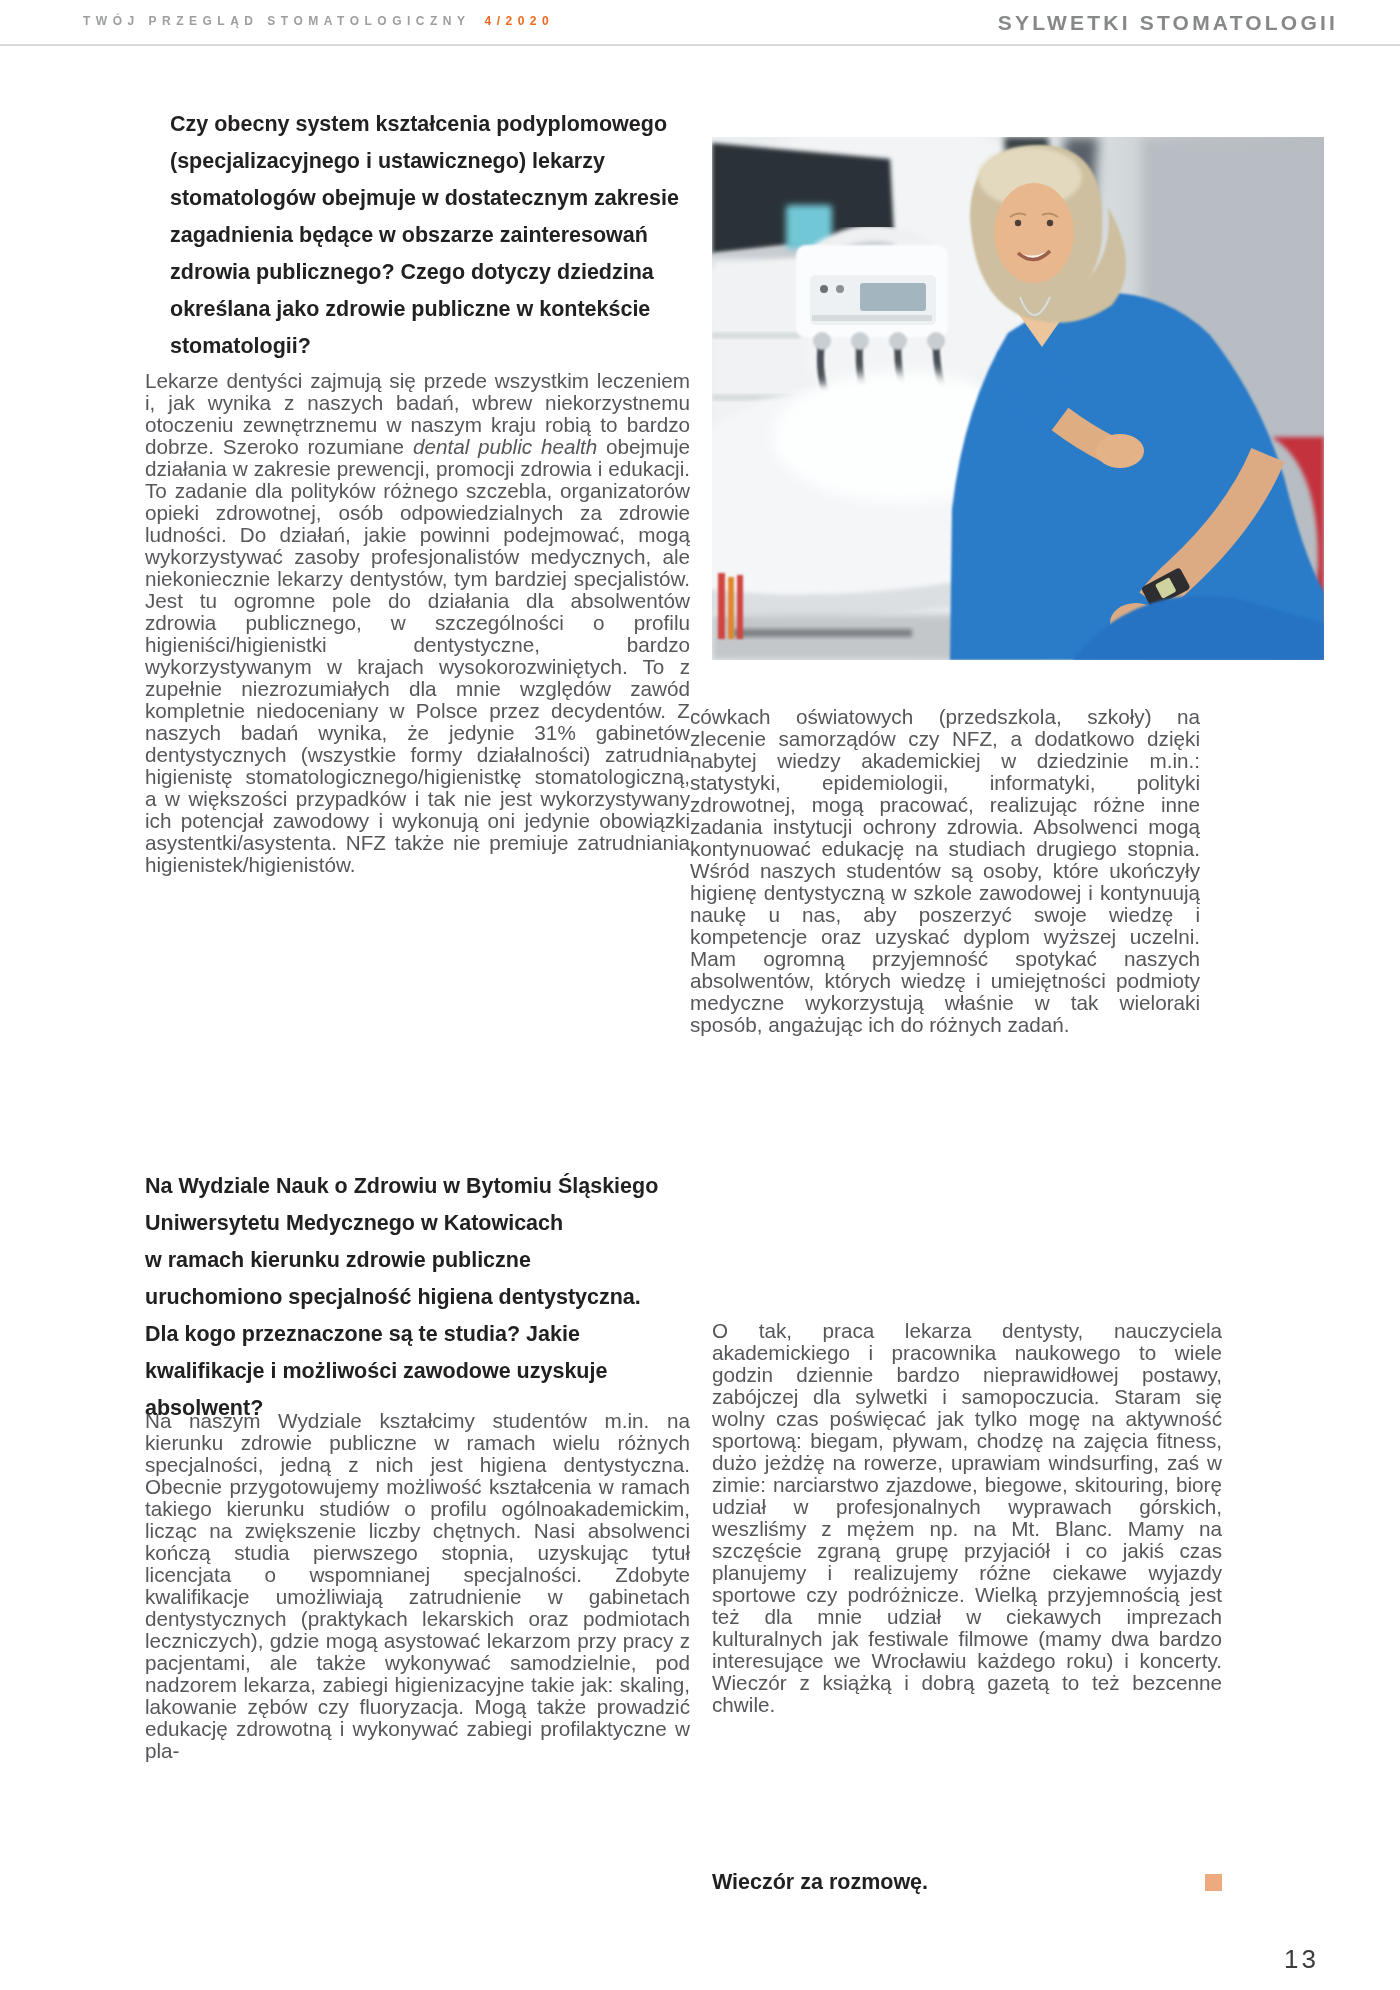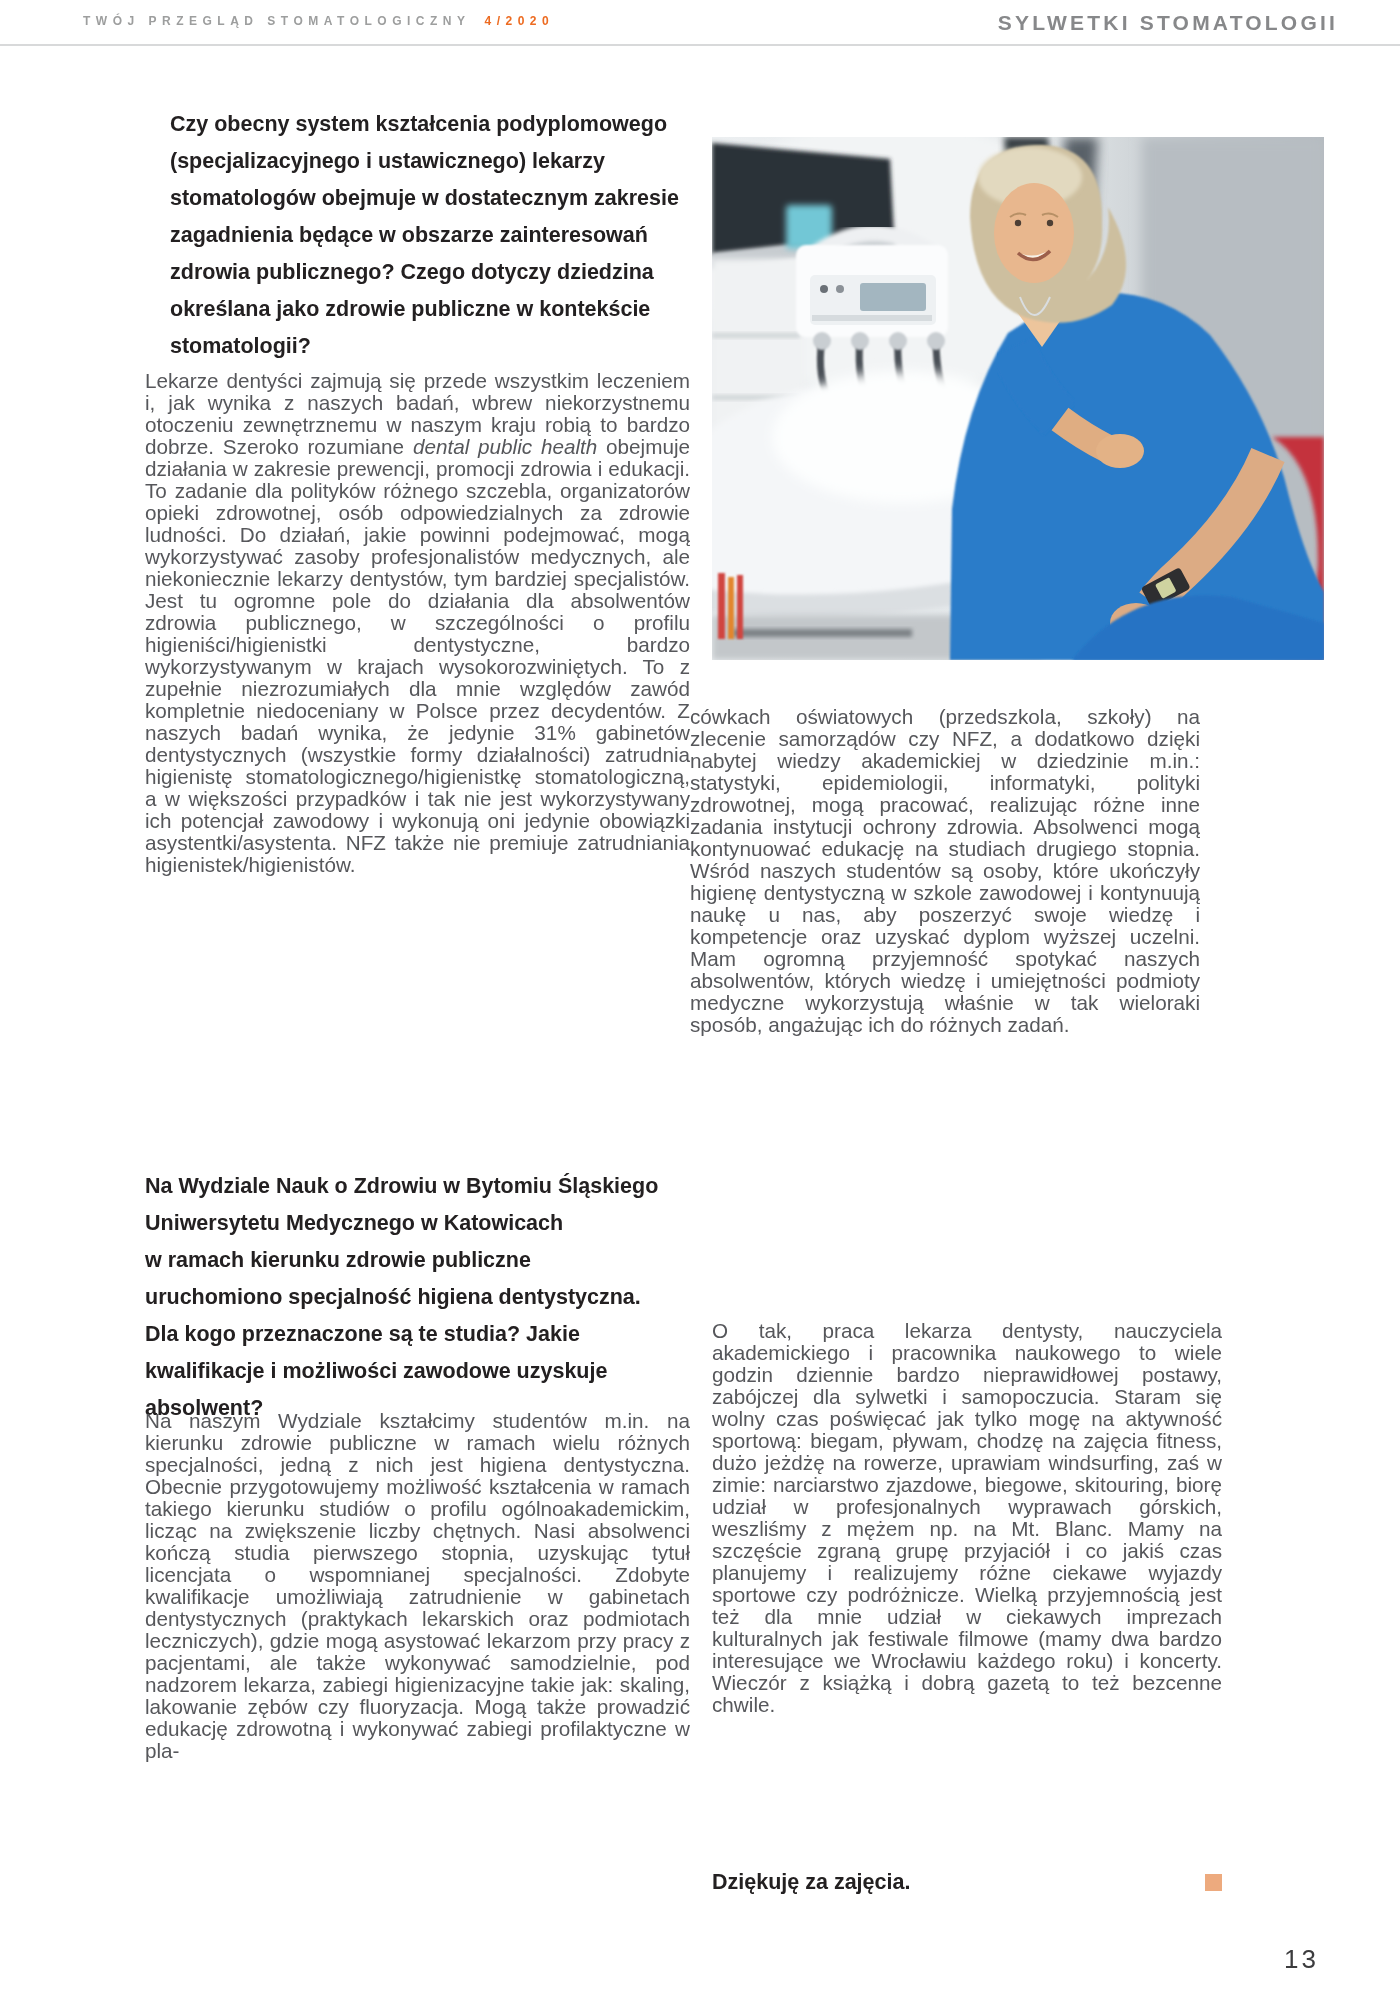--- a/index.html
+++ b/index.html
@@ -203,18 +203,18 @@
 
         <path d="M360,523 Q420,448 520,460 L612,486 L612,523 Z" fill="#2573c4" filter="url(#b1)"></path>
       </g>
     </svg>
   </figure>
 
   <p class="body" id="a2c">cówkach oświatowych (przedszkola, szkoły) na zlecenie samorządów czy NFZ, a dodatkowo dzięki nabytej wiedzy akademickiej w dziedzinie m.in.: statystyki, epidemiologii, informatyki, polityki zdrowotnej, mogą pracować, realizując różne inne zadania instytucji ochrony zdrowia. Absolwenci mogą kontynuować edukację na studiach drugiego stopnia. Wśród naszych studentów są osoby, które ukończyły higienę dentystyczną w szkole zawodowej i kontynuują naukę u nas, aby poszerzyć swoje wiedzę i kompetencje oraz uzyskać dyplom wyższej uczelni. Mam ogromną przyjemność spotykać naszych absolwentów, których wiedzę i umiejętności podmioty medyczne wykorzystują właśnie w tak wieloraki sposób, angażując ich do różnych zadań.</p>
   <p class="body" id="a3">O tak, praca lekarza dentysty, nauczyciela akademickiego i pracownika naukowego to wiele godzin dziennie bardzo nieprawidłowej postawy, zabójczej dla sylwetki i samopoczucia. Staram się wolny czas poświęcać jak tylko mogę na aktywność sportową: biegam, pływam, chodzę na zajęcia fitness, dużo jeżdżę na rowerze, uprawiam windsurfing, zaś w zimie: narciarstwo zjazdowe, biegowe, skitouring, biorę udział w profesjonalnych wyprawach górskich, weszliśmy z mężem np. na Mt. Blanc. Mamy na szczęście zgraną grupę przyjaciół i co jakiś czas planujemy i realizujemy różne ciekawe wyjazdy sportowe czy podróżnicze. Wielką przyjemnością jest też dla mnie udział w ciekawych imprezach kulturalnych jak festiwale filmowe (mamy dwa bardzo interesujące we Wrocławiu każdego roku) i koncerty. Wieczór z książką i dobrą gazetą to też bezcenne chwile.</p>
 
   <div class="closing">
-    <span class="closing-text">Dziękuję za zajęcia.</span>
+    <span class="closing-text">Wieczór za rozmowę.</span>
     <span class="endmark"></span>
   </div>
 
   <div class="pagenum">13</div>
 </div>
 
 </body></html>

